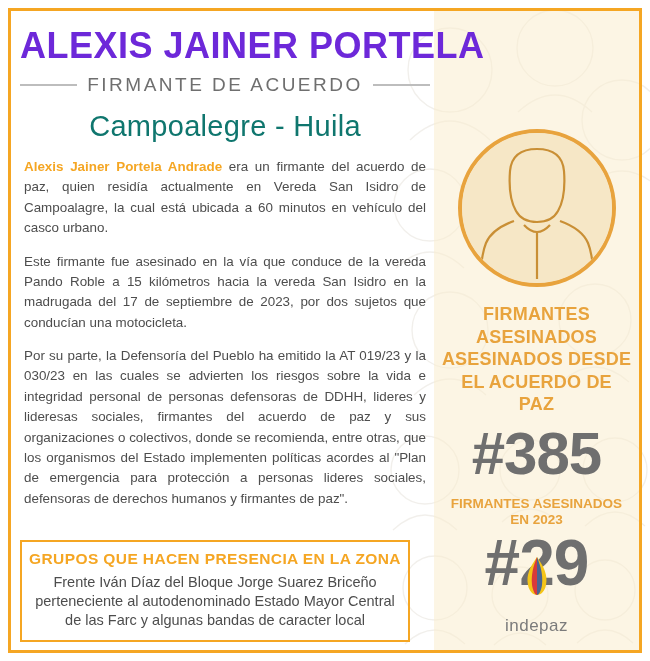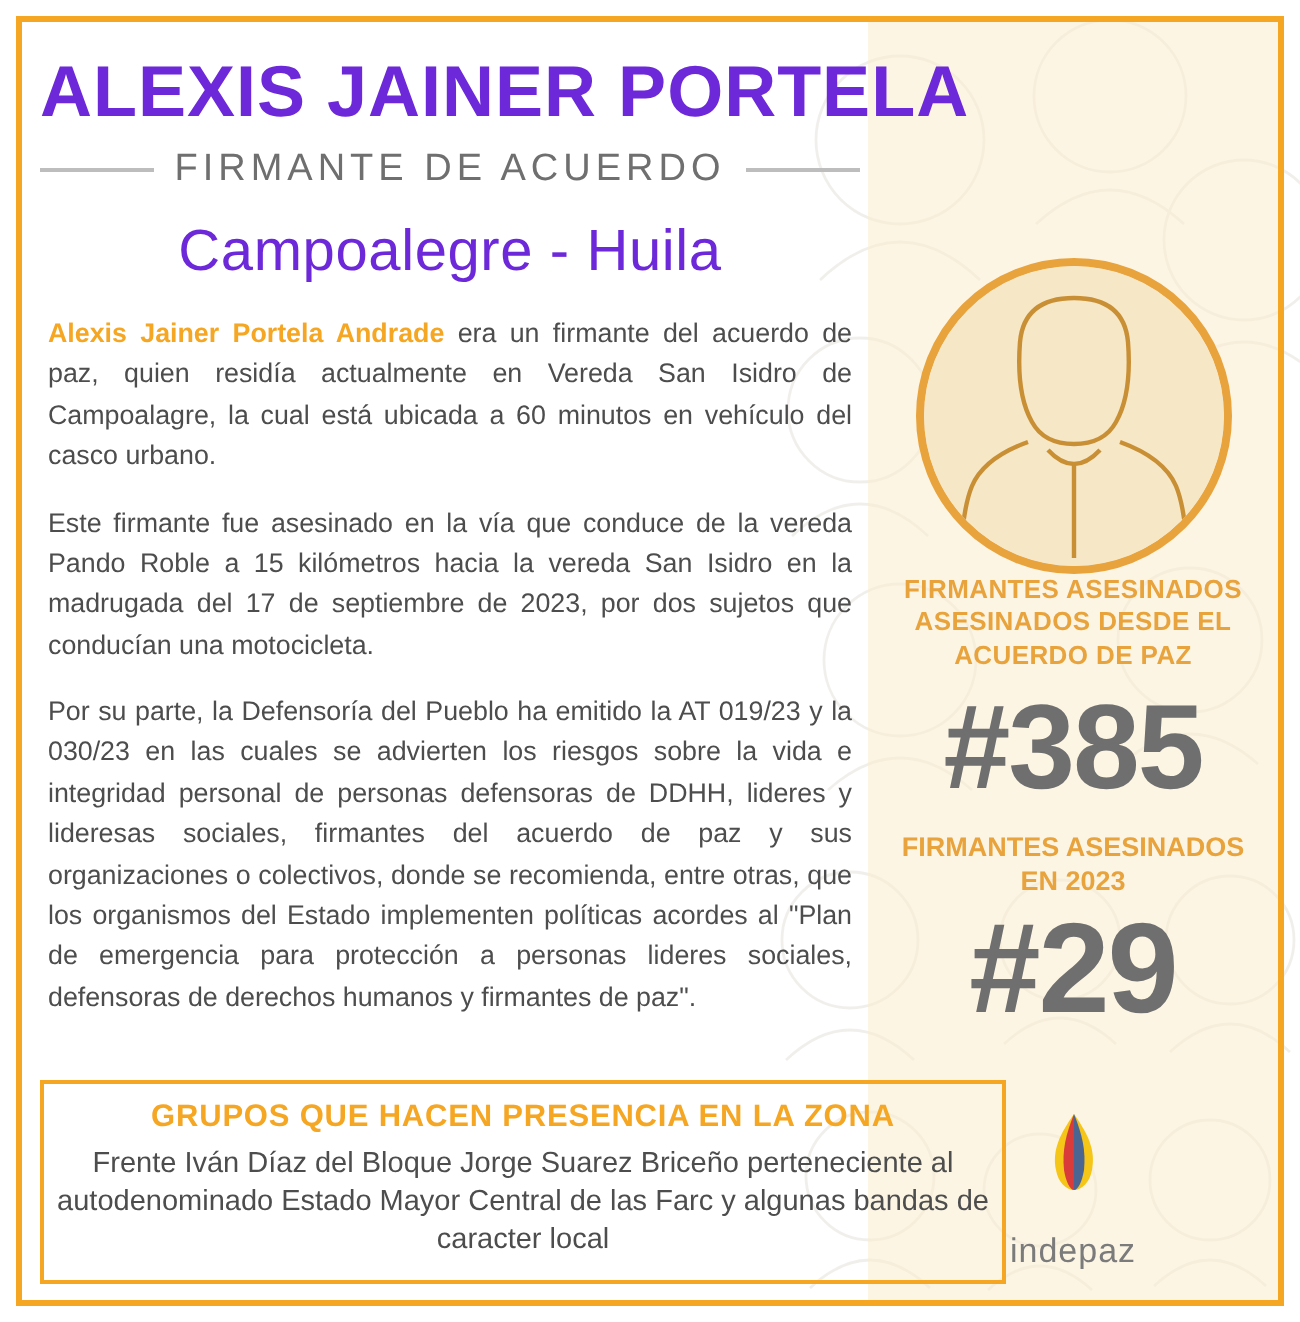--- a/index.html
+++ b/index.html
@@ -67,23 +67,24 @@
     border-radius: 50%;
     border: 4px solid #e8a33d;
     background: #f7e8c9;
     position: relative;
     overflow: hidden;
   }
 
   .stat-label {
     color: #e8a33d;
     font-weight: bold;
-    font-size: 13px;
+    font-size: 18px;
     text-align: center;
     line-height: 1.25;
+    margin-top: 16px;
     letter-spacing: 0.2px;
     width: 190px;
   }
 
   .stat-number {
     color: #6f6f6f;
     font-weight: bold;
     font-size: 60px;
     line-height: 1;
     margin-top: 8px;
@@ -163,21 +164,21 @@
     background: #bdbdbd;
   }
   .subtitle {
     color: #6f6f6f;
     font-size: 19px;
     letter-spacing: 2.5px;
     white-space: nowrap;
   }
 
   .place {
-    color: #6d28d9;
+    color: #0f766e;
     font-size: 29px;
     text-align: center;
     margin-top: 14px;
     letter-spacing: 0.3px;
   }
 
   .date {
     color: #f5a623;
     font-weight: bold;
     font-size: 31px;
@@ -199,21 +200,21 @@
   .name-hl {
     color: #f5a623;
     font-weight: bold;
   }
 
   
   .bottom-box {
     position: absolute;
     left: 20px;
     top: 540px;
-    width: 483px;
+    width: 390px;
     border: 2px solid #f5a623;
     box-sizing: border-box;
     padding: 8px 6px 10px 6px;
     text-align: center;
   }
   .box-title {
     color: #f5a623;
     font-weight: bold;
     font-size: 15.5px;
     letter-spacing: 0.4px;

